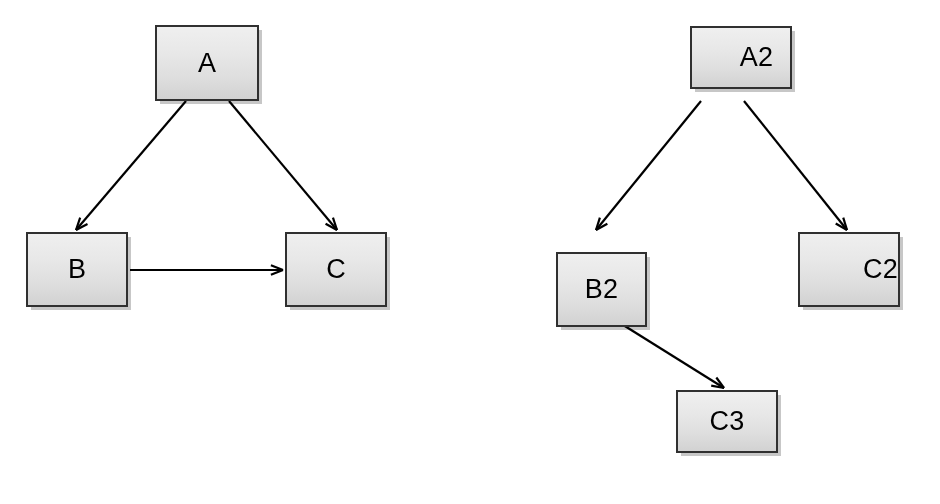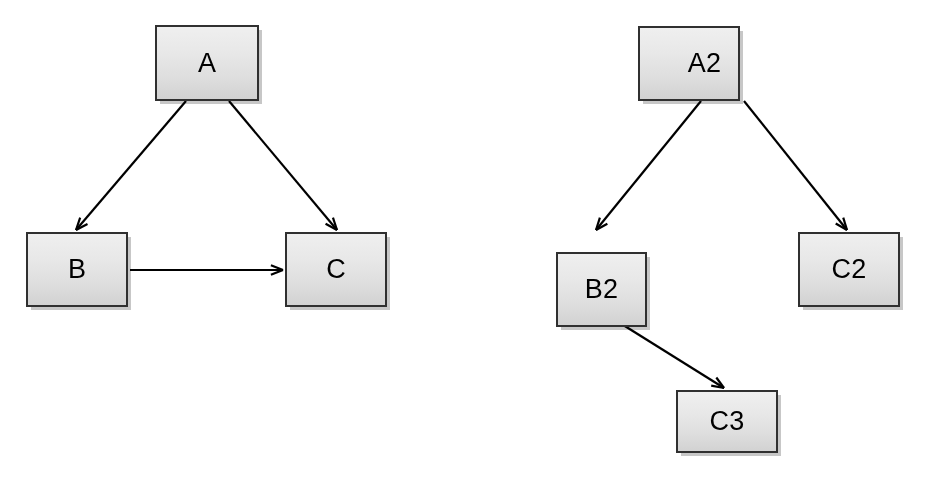--- a/index.html
+++ b/index.html
@@ -100,27 +100,27 @@
   <div id="node-layer">
       <div class="node" style="left: 155px; top: 25px; width: 104px; height: 76px;">
         <span class="node-label">A</span>
       </div>
       <div class="node" style="left: 26px; top: 232px; width: 102px; height: 75px;">
         <span class="node-label">B</span>
       </div>
       <div class="node" style="left: 285px; top: 232px; width: 102px; height: 75px;">
         <span class="node-label">C</span>
       </div>
-      <div class="node" style="left: 638px; top: 26px; width: 102px; height: 75px; padding-left: 31px;">
+      <div class="node" style="left: 690px; top: 26px; width: 102px; height: 63px; padding-left: 31px;">
         <span class="node-label">A2</span>
       </div>
       <div class="node" style="left: 556px; top: 232px; width: 91px; height: 75px; margin-top: 20px;">
         <span class="node-label">B2</span>
       </div>
-      <div class="node" style="left: 798px; top: 232px; width: 102px; height: 75px;">
+      <div class="node" style="left: 798px; top: 232px; width: 102px; height: 75px; justify-content: flex-end;">
         <span class="node-label">C2</span>
       </div>
       <div class="node" style="left: 676px; top: 390px; width: 102px; height: 63px;">
         <span class="node-label">C3</span>
       </div>
     </div>
 
 </div>
 
 </body></html>

